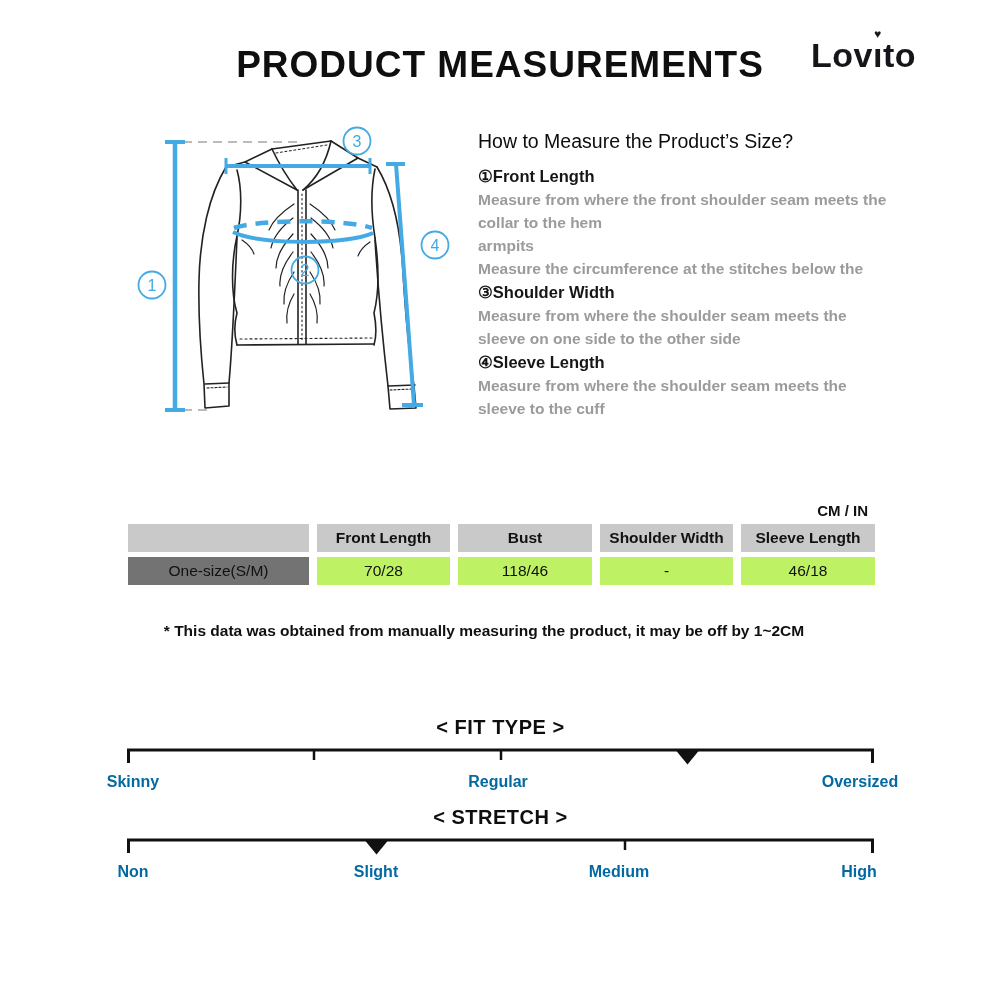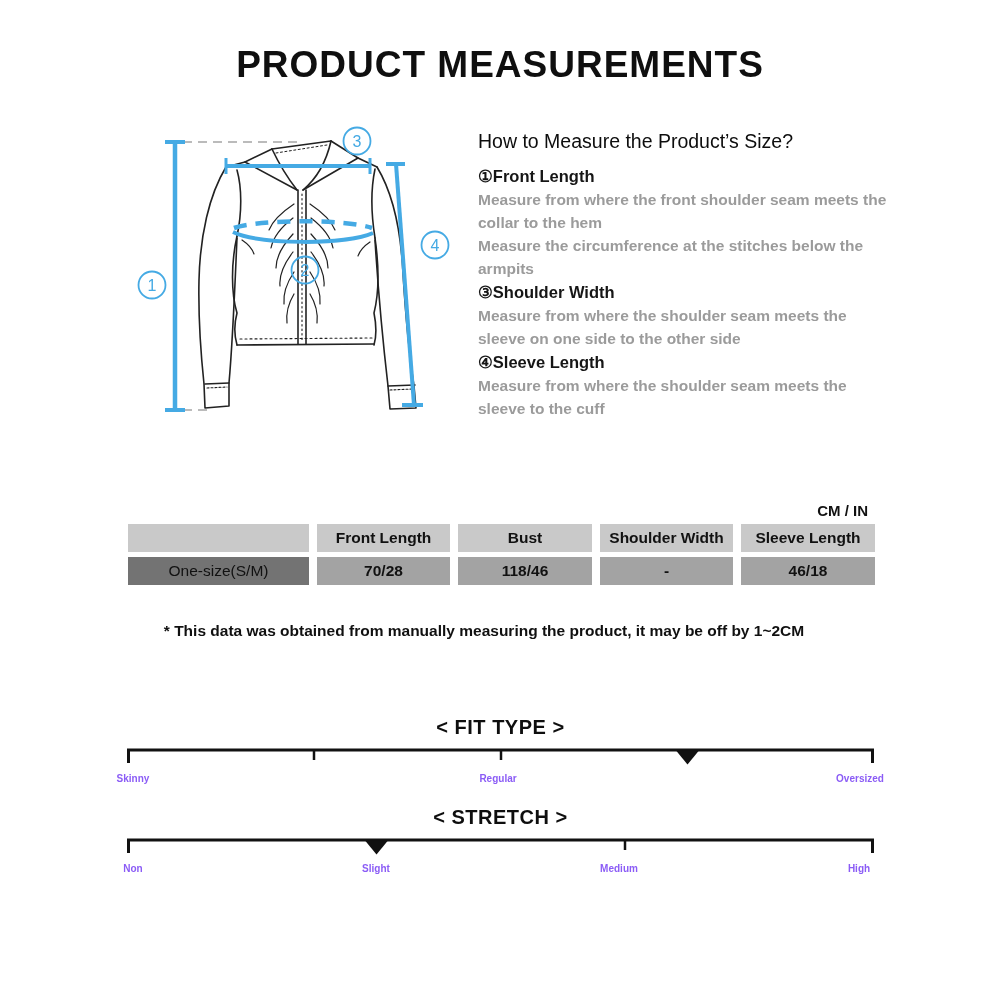--- a/index.html
+++ b/index.html
@@ -25,44 +25,45 @@
   .g-line{display:block;font-size:15.5px;font-weight:700;line-height:23px;color:#9b9b9b;
           white-space:nowrap;}
 
   
   .unit-label{position:absolute;top:502px;right:132px;font-size:15px;font-weight:700;}
   .size-table{position:absolute;left:128px;top:524px;display:grid;
               grid-template-columns:181px 133px 134px 133px 134px;
               column-gap:8px;row-gap:5px;}
   .cell{height:28px;line-height:28px;text-align:center;font-size:15.5px;}
   .th{background:#c9c9c9;font-weight:700;}
-  .td{background:#a3a3a3;font-weight:700;}
+  .td{background:#bef264;font-weight:400;}
   .td-size{background:#737373;font-weight:400;}
 
   
   .note{position:absolute;top:622px;left:0;width:968px;text-align:center;
         font-size:15.5px;font-weight:700;color:#101010;}
 
   
   .scale-block{position:absolute;left:127px;width:747px;}
   .scale-block.fit{top:716px;}
   .scale-block.stretch{top:806px;}
   .scale-title{text-align:center;font-size:20px;font-weight:800;letter-spacing:0.5px;
                margin-bottom:9px;color:#0e0e0e;}
   .scale-svg{display:block;}
   .scale-labels{position:relative;height:22px;margin-top:8px;}
   .scale-label{position:absolute;transform:translateX(-50%);white-space:nowrap;
-               font-size:10px;font-weight:700;color:#8b5cf6;top:0;}
+               font-size:16px;font-weight:700;color:#0369a1;top:0;}
 </style>
 </head>
 <body>
 
 <div class="page">
 
   <div class="page-title">PRODUCT MEASUREMENTS</div>
+  <div class="brand"><span>Lov</span><span class="ii"><span class="heart">♥</span><span>ı</span></span><span>to</span></div>
 
   <svg class="diagram" width="345" height="320" viewBox="0 0 345 320">
 
     <g stroke="#222" stroke-width="1.6" fill="none" stroke-linecap="round" stroke-linejoin="round">
       <path d="M142,31 L201,23"></path>
       <path d="M146,35 L197,27" stroke-dasharray="2 2.5" stroke-width="1"></path>
       <path d="M142,31 L115,44 L167,72"></path>
       <path d="M201,23 L228,40 L173,72"></path>
       <path d="M142,31 C150,48 160,63 167,72"></path>
       <path d="M201,23 C196,45 185,62 173,72"></path>
@@ -149,22 +150,22 @@
   <div class="guide">
     <h2 class="guide-title">How to Measure the Product’s Size?</h2>
 
     <div class="g-item">
       <div class="g-name"><span>①</span><span>Front Length</span></div>
       <span class="g-line">Measure from where the front shoulder seam meets the</span>
       <span class="g-line">collar to the hem</span>
     </div>
 
     <div class="g-item">
+      <span class="g-line">armpits</span>
       <span class="g-line">Measure the circumference at the stitches below the</span>
-      <span class="g-line">armpits</span>
     </div>
 
     <div class="g-item">
       <div class="g-name"><span>③</span><span>Shoulder Width</span></div>
       <span class="g-line">Measure from where the shoulder seam meets the</span>
       <span class="g-line">sleeve on one side to the other side</span>
     </div>
 
     <div class="g-item">
       <div class="g-name"><span>④</span><span>Sleeve Length</span></div>

